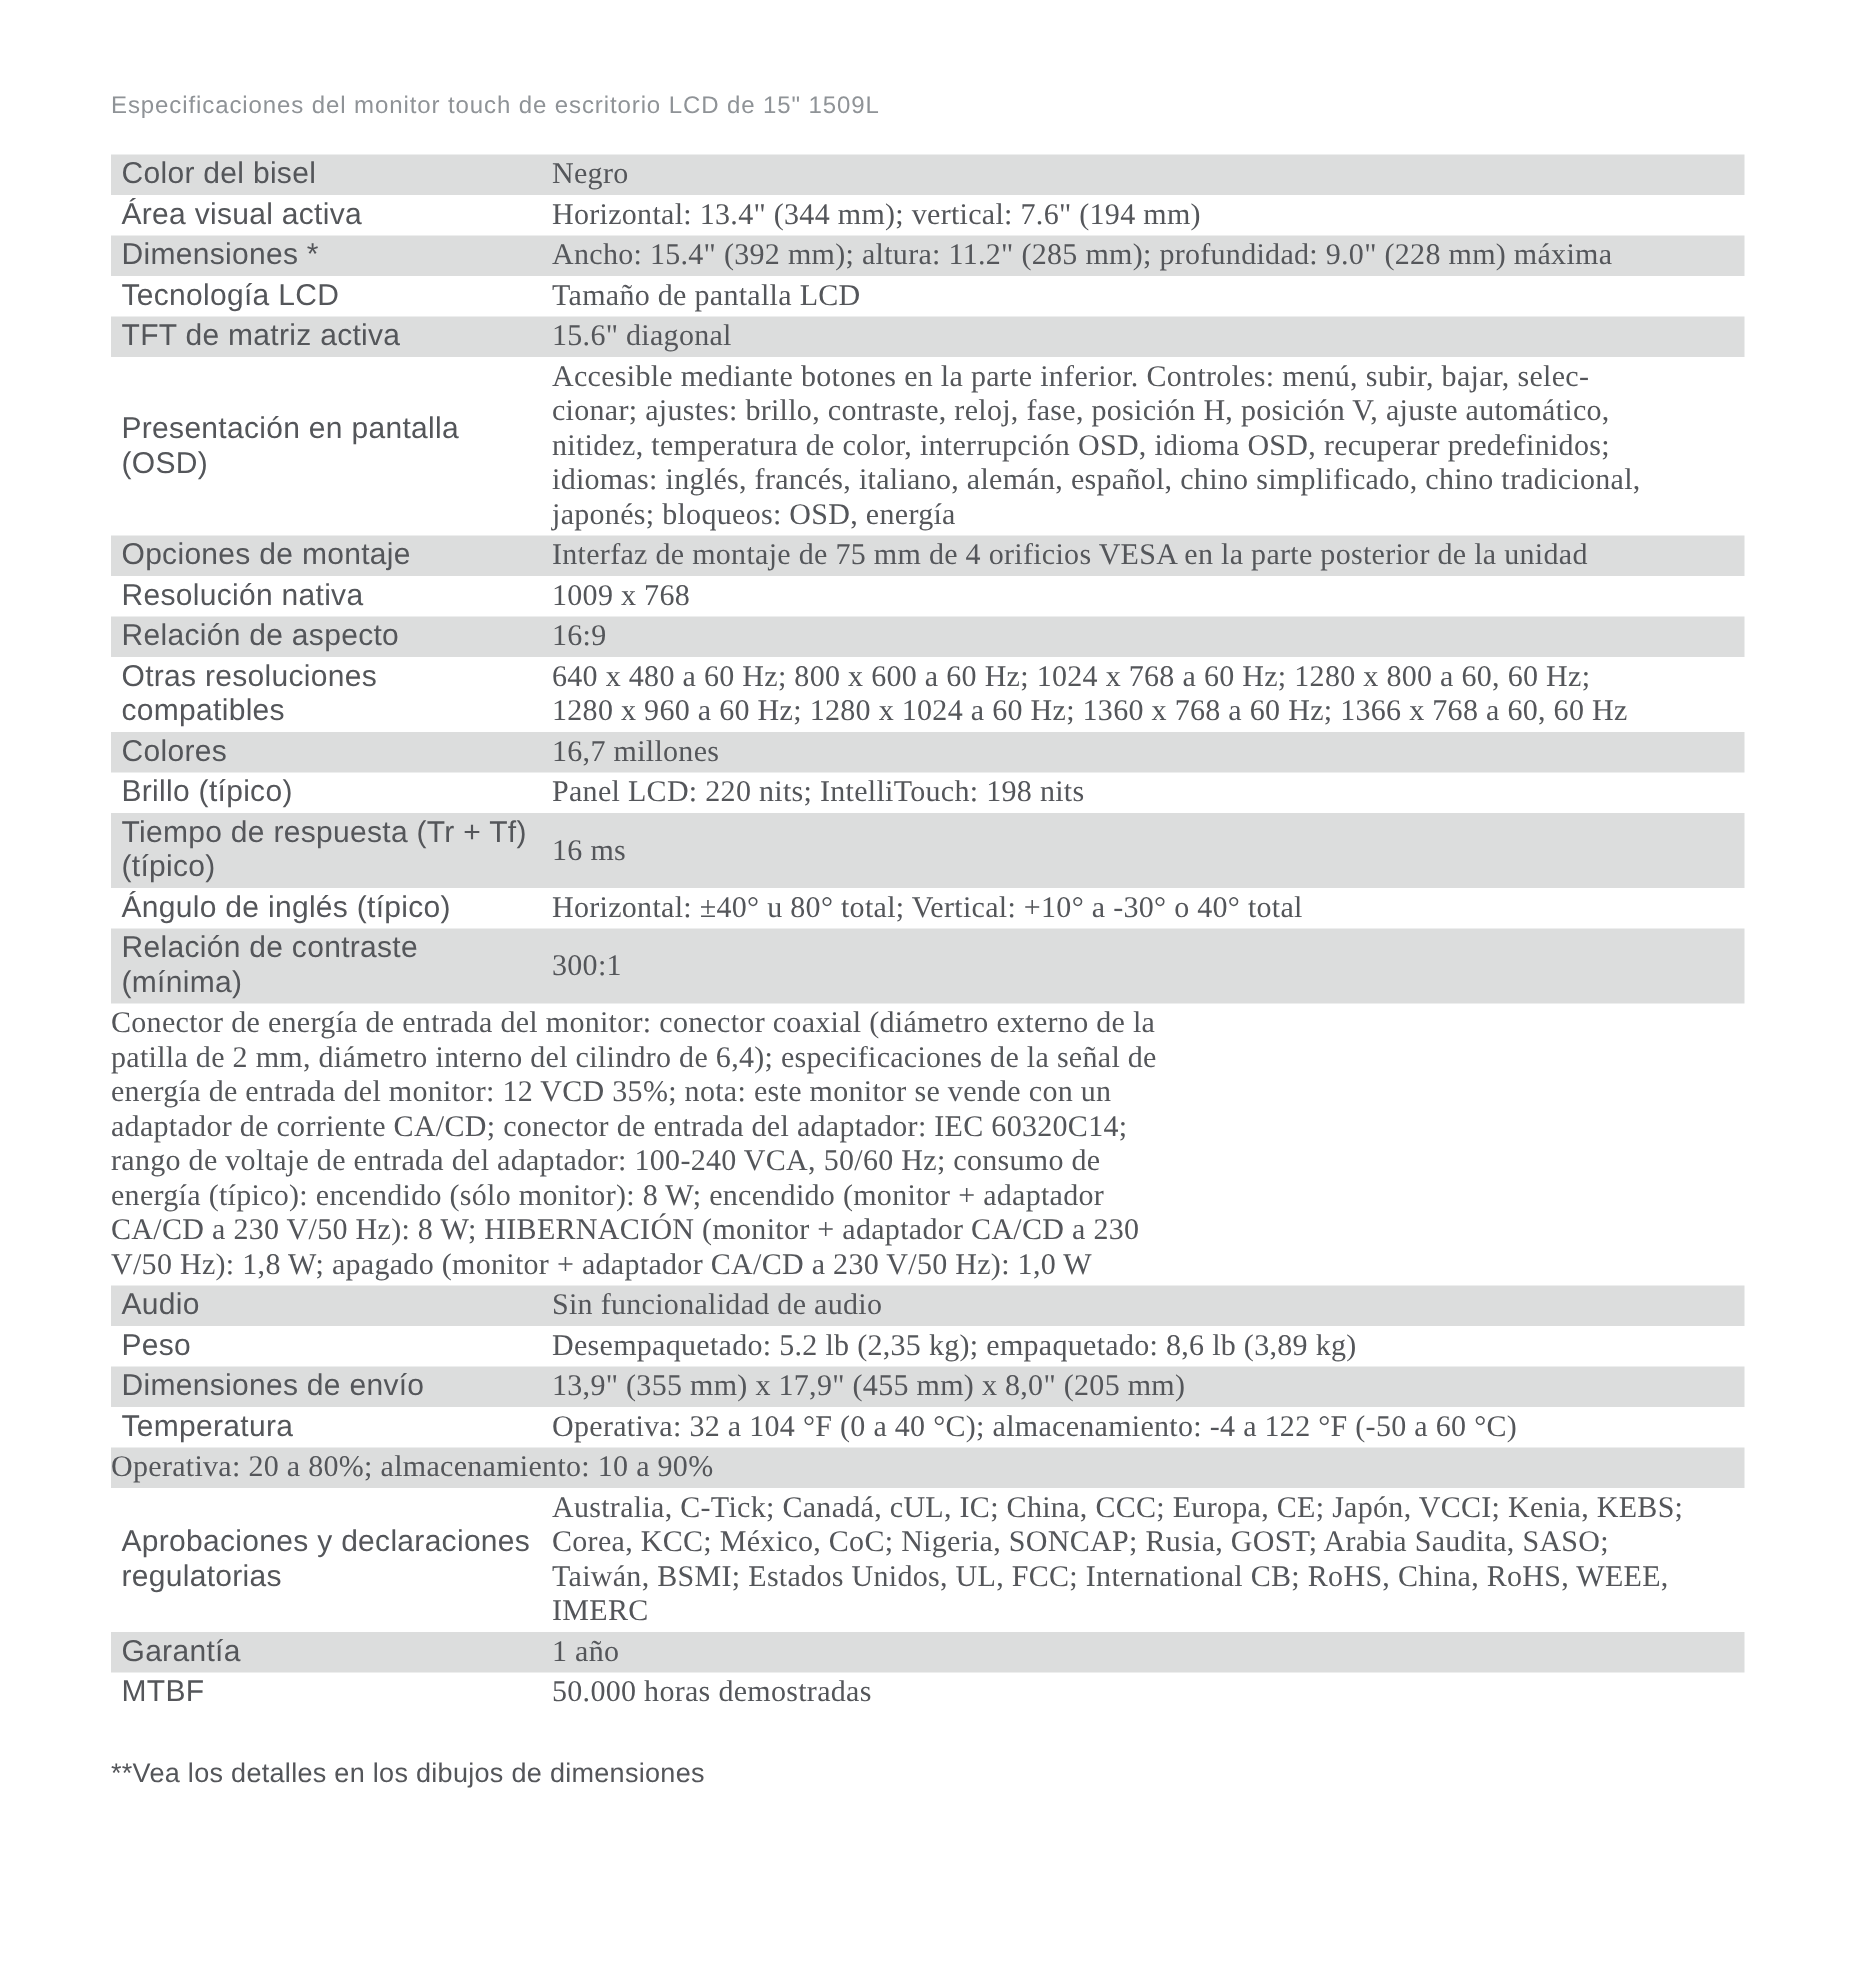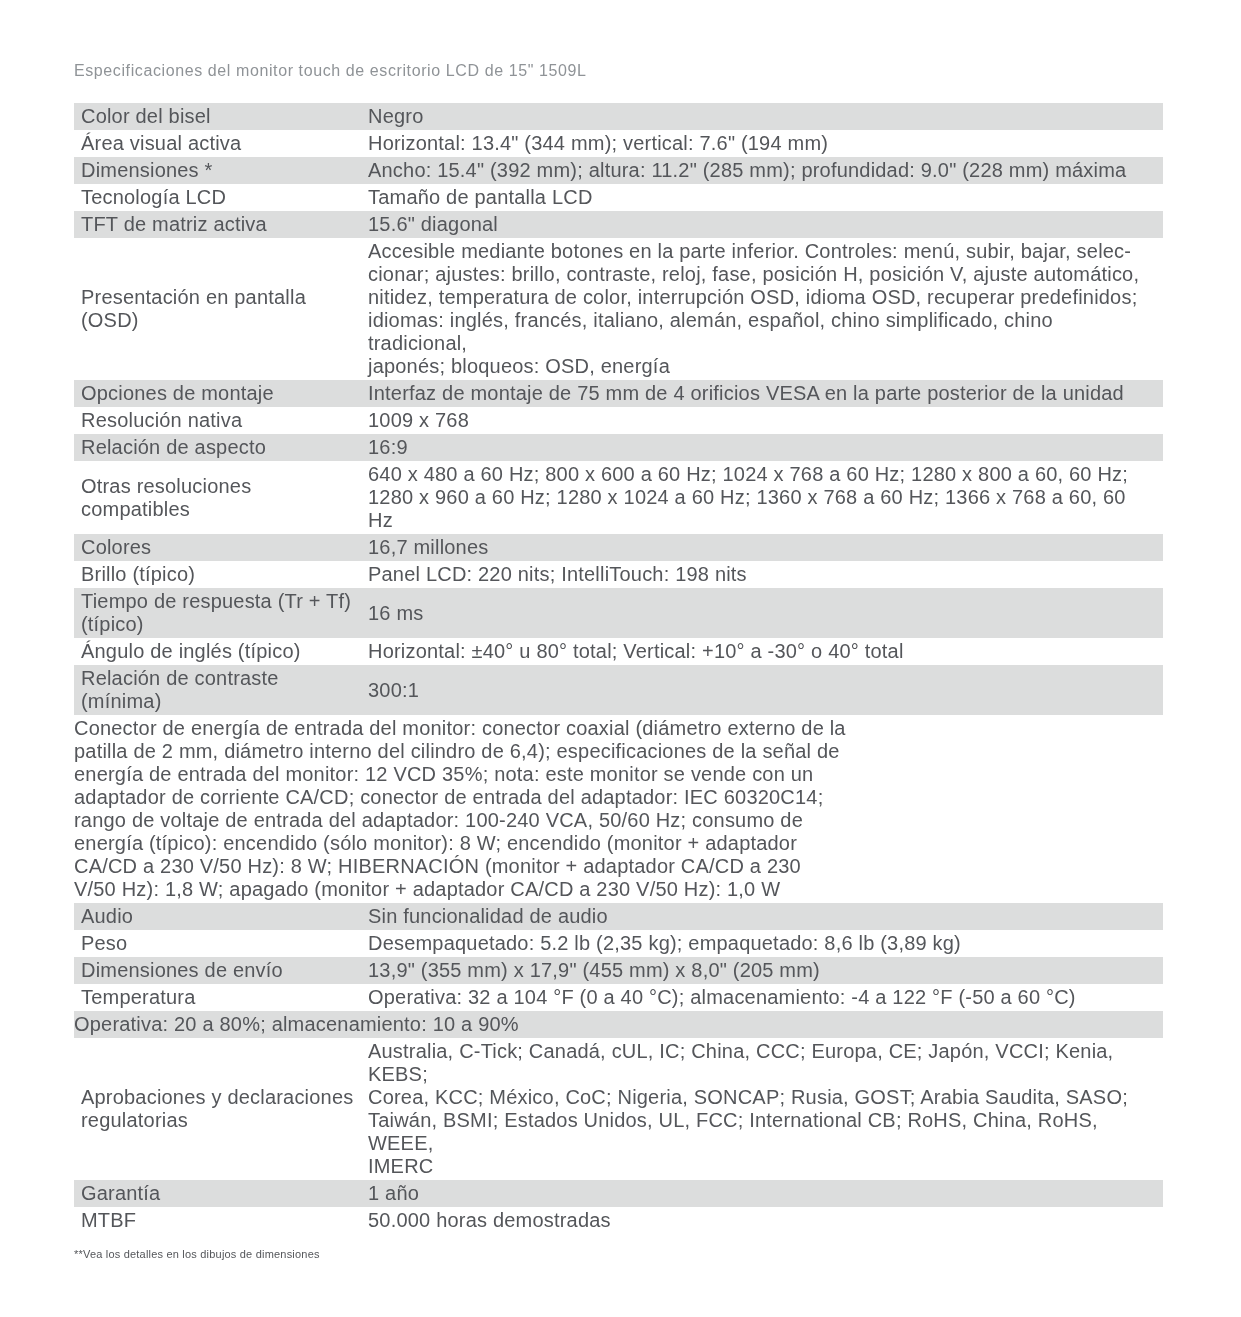--- a/index.html
+++ b/index.html
@@ -45,24 +45,25 @@
   }
   .spec-label {
     flex: 0 0 294px;
     padding: 2px 14px 2px 7px;
     white-space: pre-line;
   }
   .spec-value {
     flex: 1 1 auto;
     padding: 2px 8px 2px 0;
     white-space: pre-line;
+    font-family: Liberation Serif, serif;
   }
   .footnote {
-    margin-top: 14px;
-    font-size: 11px;
+    margin-top: 30px;
+    font-size: 18px;
     letter-spacing: 0.2px;
     color: var(--body-text);
   }
 </style>
 </head>
 <body>
 
 <div class="page">
   <h1 class="page-title">Especificaciones del monitor touch de escritorio LCD de 15" 1509L</h1>
 

